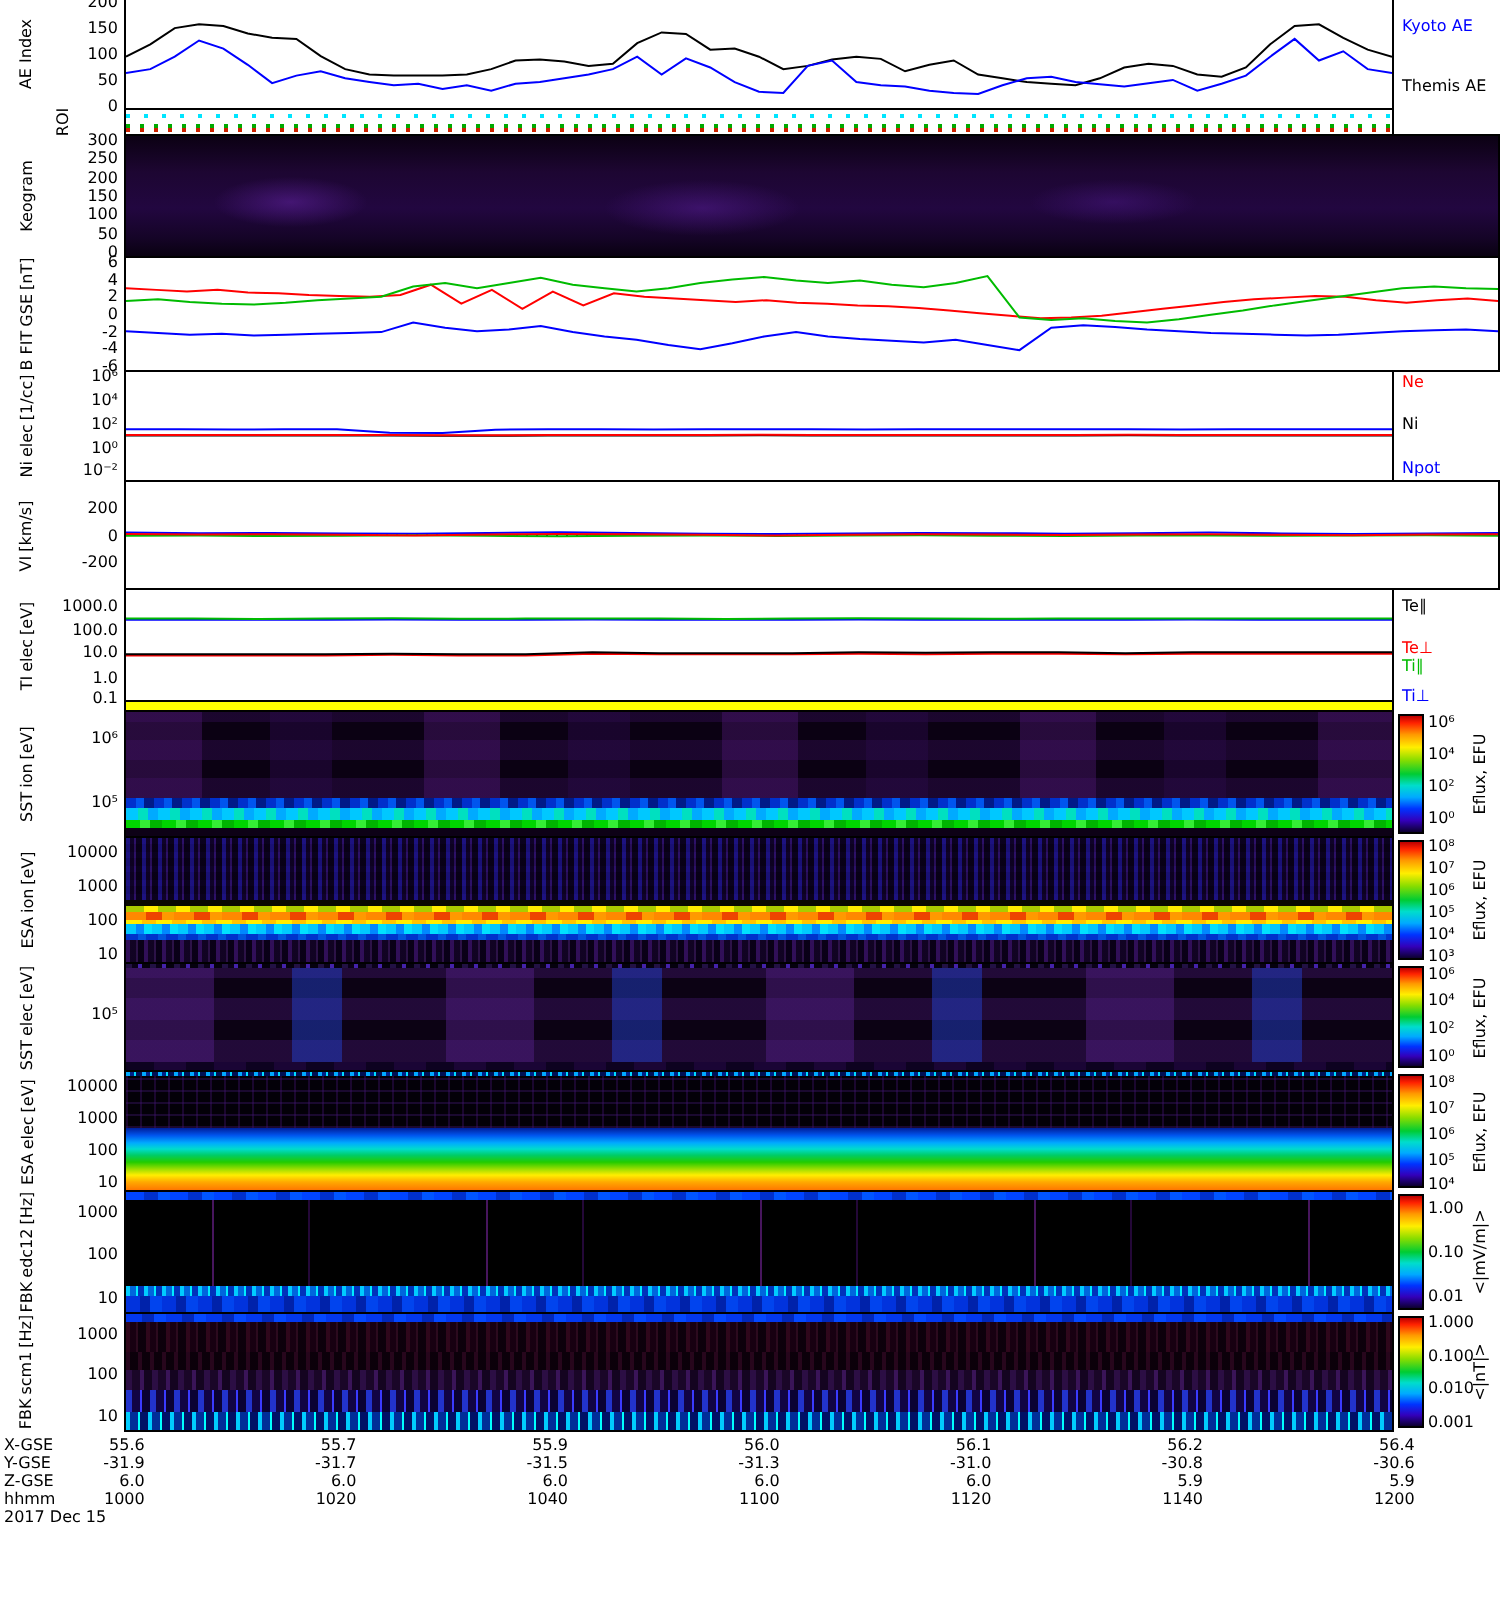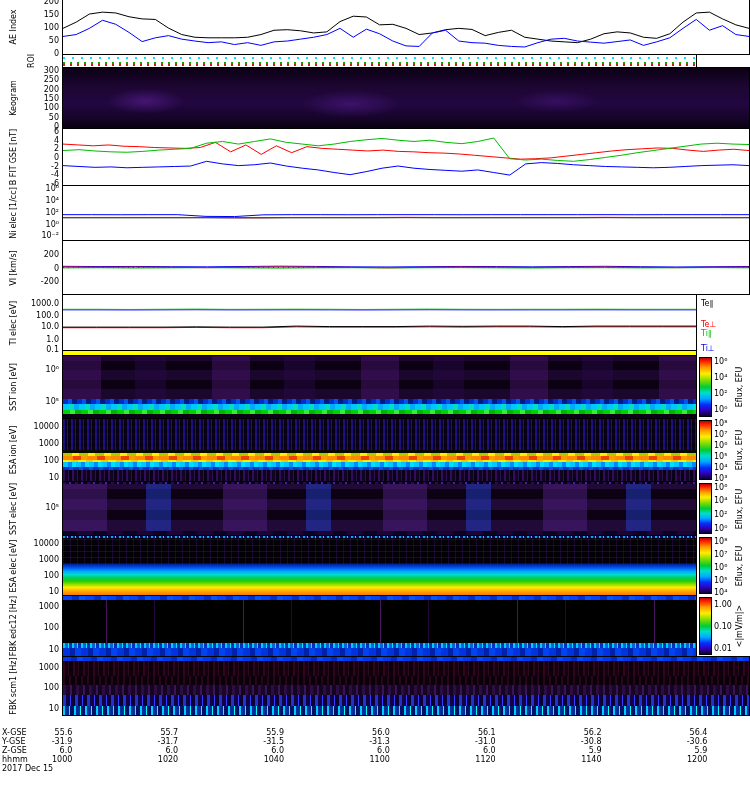--- a/index.html
+++ b/index.html
@@ -38,21 +38,21 @@
      repeating-linear-gradient(90deg, rgba(70,20,120,.35) 0 1px, transparent 1px 7px),
      repeating-linear-gradient(0deg, rgba(80,30,140,.3) 0 1px, transparent 1px 6px)}
   .streaks1{background:repeating-linear-gradient(90deg, transparent 0 43px, rgba(130,40,170,.55) 43px 44px, transparent 44px 91px, rgba(90,20,140,.4) 91px 92px, transparent 92px 137px)}
   .streaks2{background:repeating-linear-gradient(90deg, rgba(120,20,60,.35) 0 2px, rgba(30,0,20,.7) 2px 5px, rgba(150,40,90,.25) 5px 6px, rgba(15,0,12,.7) 6px 10px)}
   .keobg{background:
      radial-gradient(55px 18px at 12% 55%, rgba(110,40,180,.45), transparent 70%),
      radial-gradient(70px 20px at 42% 60%, rgba(100,35,170,.4), transparent 70%),
      radial-gradient(60px 16px at 72% 55%, rgba(90,30,160,.35), transparent 70%),
      linear-gradient(180deg,#0b0113 0%,#1d0632 30%,#220740 60%,#150427 85%,#090111 100%)}
   
-  .footer{position:relative;height:46px;margin-top:12px}
+  .footer{position:relative;height:46px;margin-top:2px}
   .flabels{position:absolute;left:2px;top:0;line-height:9px}
   .fdate{white-space:nowrap}
   .fcols{position:absolute;left:62px;right:53px;top:0;bottom:0}
   .fcol{position:absolute;top:0;transform:translateX(-50%);text-align:right;line-height:9px}
 </style>
 </head>
 <body>
 
 <div class="page">
 
@@ -71,20 +71,24 @@
         <span style="top:73%">50</span>
         <span style="top:96%">0</span>
       </div>
     </div>
     <div class="pbox">
       <svg viewBox="0 0 100 100" preserveAspectRatio="none">
           <polyline points="0.00,52.50 1.92,41.00 3.85,26.00 5.77,22.50 7.69,24.00 9.62,31.00 11.54,35.00 13.46,36.00 15.38,52.00 17.31,64.00 19.23,69.00 21.15,70.00 23.08,70.00 25.00,70.00 26.92,69.00 28.85,64.00 30.77,56.00 32.69,55.00 34.62,57.00 36.54,61.00 38.46,59.00 40.38,40.00 42.31,30.00 44.23,31.50 46.15,46.00 48.08,45.00 50.00,52.50 51.92,64.00 53.85,61.00 55.77,55.00 57.69,52.50 59.62,54.50 61.54,66.00 63.46,60.00 65.38,56.00 67.31,69.00 69.23,72.50 71.15,76.00 73.08,77.50 75.00,79.00 76.92,72.50 78.85,62.50 80.77,59.00 82.69,61.00 84.62,69.00 86.54,71.00 88.46,62.50 90.38,41.00 92.31,24.00 94.23,22.50 96.15,35.00 98.08,46.00 100.00,52.50" fill="none" stroke="#000000" stroke-width="1" vector-effect="non-scaling-stroke"></polyline>
           <polyline points="0.00,67.50 1.92,64.00 3.85,52.50 5.77,37.50 7.69,45.00 9.62,60.00 11.54,77.00 13.46,70.00 15.38,66.00 17.31,72.50 19.23,76.00 21.15,79.00 23.08,77.50 25.00,82.50 26.92,79.00 28.85,84.00 30.77,77.50 32.69,76.00 34.62,72.50 36.54,69.00 38.46,64.00 40.38,52.50 42.31,69.00 44.23,54.00 46.15,62.50 48.08,76.00 50.00,85.00 51.92,86.00 53.85,61.00 55.77,56.00 57.69,76.00 59.62,79.00 61.54,80.00 63.46,84.00 65.38,86.00 67.31,87.00 69.23,79.00 71.15,72.50 73.08,71.00 75.00,76.00 76.92,78.00 78.85,80.00 80.77,77.00 82.69,74.00 84.62,84.00 86.54,77.50 88.46,70.00 90.38,52.50 92.31,36.00 94.23,56.00 96.15,47.50 98.08,64.00 100.00,67.50" fill="none" stroke="#0000ff" stroke-width="1" vector-effect="non-scaling-stroke"></polyline>
         </svg>
     </div>
+    <div class="rgut">
+      <span class="rlab" style="top:25%;color:#0000ff">Kyoto AE</span>
+      <span class="rlab" style="top:78%;color:#000000">Themis AE</span>
+    </div>
   </div>
 
   <div class="row" style="height:14px">
     <div class="lgut">
       <div class="ylab" style="left:18px">
           <div class="rot">
             <div>ROI</div>
           </div>
         </div>
     </div>
@@ -160,20 +164,25 @@
         <span style="top:69%">10⁰</span>
         <span style="top:90%">10⁻²</span>
       </div>
     </div>
     <div class="pbox">
       <svg viewBox="0 0 100 100" preserveAspectRatio="none">
           <polyline points="0.00,53.07 4.17,53.07 8.33,53.24 12.50,53.07 16.67,53.07 20.83,56.25 25.00,56.59 29.17,53.41 33.33,53.07 37.50,53.07 41.67,53.24 45.83,53.07 50.00,53.07 54.17,53.07 58.33,53.24 62.50,53.07 66.67,53.07 70.83,53.07 75.00,53.07 79.17,53.07 83.33,53.24 87.50,53.07 91.67,53.07 95.83,53.07 100.00,53.07" fill="none" stroke="#0000ff" stroke-width="1" vector-effect="non-scaling-stroke"></polyline>
           <polyline points="0.00,58.82 4.17,58.82 8.33,58.82 12.50,58.82 16.67,58.82 20.83,58.82 25.00,59.05 29.17,59.05 33.33,58.82 37.50,58.82 41.67,58.82 45.83,58.82 50.00,58.59 54.17,58.82 58.33,58.82 62.50,58.82 66.67,58.82 70.83,58.82 75.00,58.82 79.17,58.59 83.33,58.82 87.50,58.82 91.67,58.82 95.83,58.82 100.00,58.82" fill="none" stroke="#000000" stroke-width="1" vector-effect="non-scaling-stroke"></polyline>
           <polyline points="0.00,58.28 4.17,58.28 8.33,58.28 12.50,58.28 16.67,58.28 20.83,58.28 25.00,58.54 29.17,58.54 33.33,58.28 37.50,58.28 41.67,58.28 45.83,58.28 50.00,58.03 54.17,58.28 58.33,58.28 62.50,58.28 66.67,58.28 70.83,58.28 75.00,58.28 79.17,58.03 83.33,58.28 87.50,58.28 91.67,58.28 95.83,58.28 100.00,58.28" fill="none" stroke="#ff0000" stroke-width="1" vector-effect="non-scaling-stroke"></polyline>
         </svg>
+    </div>
+    <div class="rgut">
+      <span class="rlab" style="top:10%;color:#ff0000">Ne</span>
+      <span class="rlab" style="top:48%;color:#000000">Ni</span>
+      <span class="rlab" style="top:88%;color:#0000ff">Npot</span>
     </div>
   </div>
 
   <div class="row" style="height:55px">
     <div class="lgut">
       <div class="ylab">
           <div class="rot">
         <div>VI</div>
         <div>[km/s]</div>
       </div>
@@ -428,20 +437,32 @@
       </div>
     </div>
     <div class="pbox" style="background:#08000a">
       <div class="band" style="top:0;height:7%;background:repeating-linear-gradient(90deg,#0238ee 0 8px,#0128bb 8px 14px,#0448ff 14px 20px)"></div>
       <div class="band streaks2" style="top:7%;height:25%"></div>
       <div class="band" style="top:32%;height:16%;background:repeating-linear-gradient(90deg,rgba(60,10,40,.6) 0 2px,rgba(12,0,10,.85) 2px 6px)"></div>
       <div class="band" style="top:48%;height:17%;background:repeating-linear-gradient(90deg,#2c0e44 0 3px,#1a0628 3px 7px,#3a1458 7px 9px,#140420 9px 13px)"></div>
       <div class="band" style="top:65%;height:20%;background:repeating-linear-gradient(90deg,#2233cc 0 3px,#110444 3px 7px,#3a3aff 7px 8px,#0a0233 8px 12px)"></div>
       <div class="band" style="top:85%;height:15%;background:repeating-linear-gradient(90deg,#00ccff 0 2px,#002e99 2px 6px,#00ffff 6px 7px,#001166 7px 11px)"></div>
     </div>
+    <div class="rgut">
+      <div class="cb"></div>
+      <span class="cbt" style="top:8%">1.000</span>
+      <span class="cbt" style="top:36%">0.100</span>
+      <span class="cbt" style="top:64%">0.010</span>
+      <span class="cbt" style="top:92%">0.001</span>
+      <div class="cbu">
+          <div class="rot">
+            <div>&lt;|nT|&gt;</div>
+          </div>
+        </div>
+    </div>
   </div>
 
   <div class="footer">
     <div class="flabels">
       <div>X-GSE</div>
       <div>Y-GSE</div>
       <div>Z-GSE</div>
       <div>hhmm</div>
       <div class="fdate">2017 Dec 15</div>
     </div>

